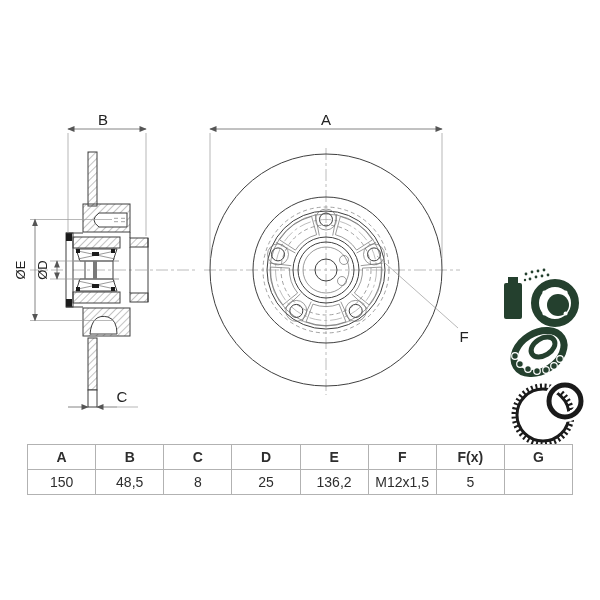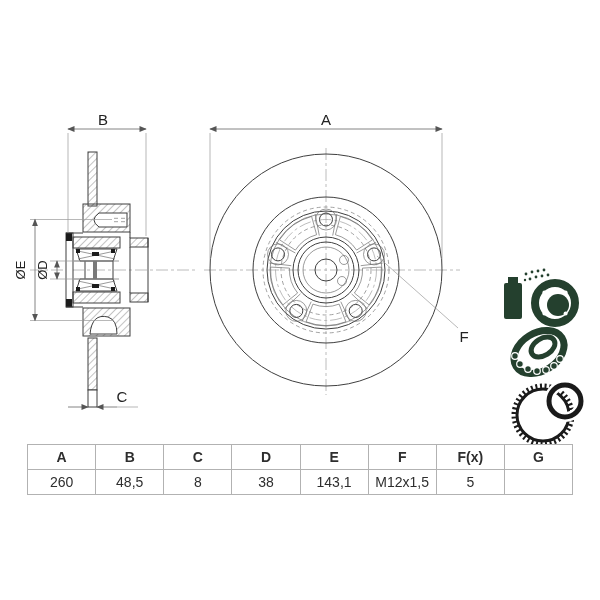--- a/index.html
+++ b/index.html
@@ -239,25 +239,25 @@
           <th>C</th>
           <th>D</th>
           <th>E</th>
           <th>F</th>
           <th>F(x)</th>
           <th>G</th>
         </tr>
       </thead>
     <tbody>
         <tr>
-          <td>260</td>
+          <td>150</td>
           <td>48,5</td>
           <td>8</td>
-          <td>38</td>
-          <td>143,1</td>
+          <td>25</td>
+          <td>136,2</td>
           <td>M12x1,5</td>
           <td>5</td>
           <td></td>
         </tr>
       </tbody>
   </table>
 
 </div>
 
 </body></html>

